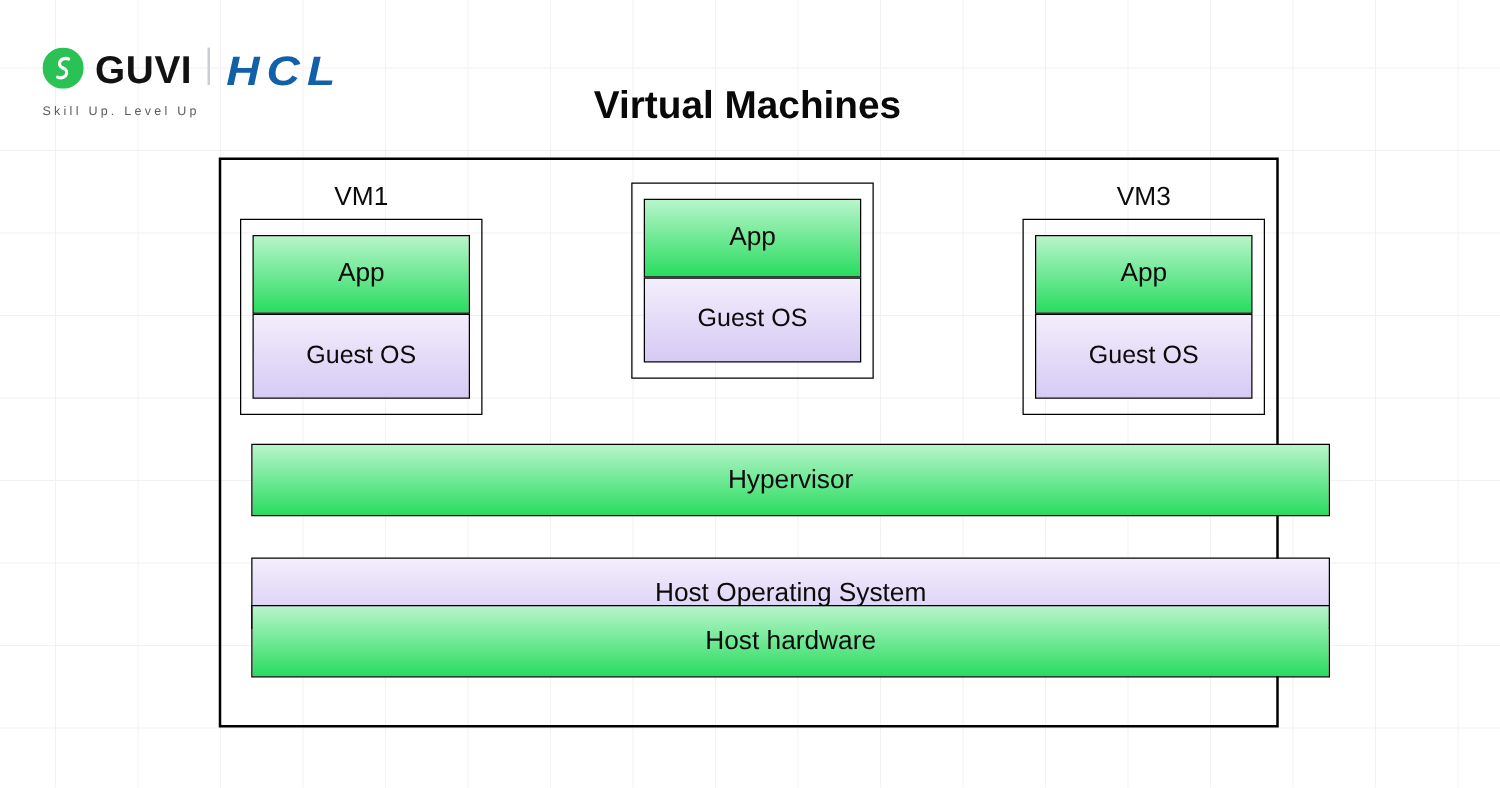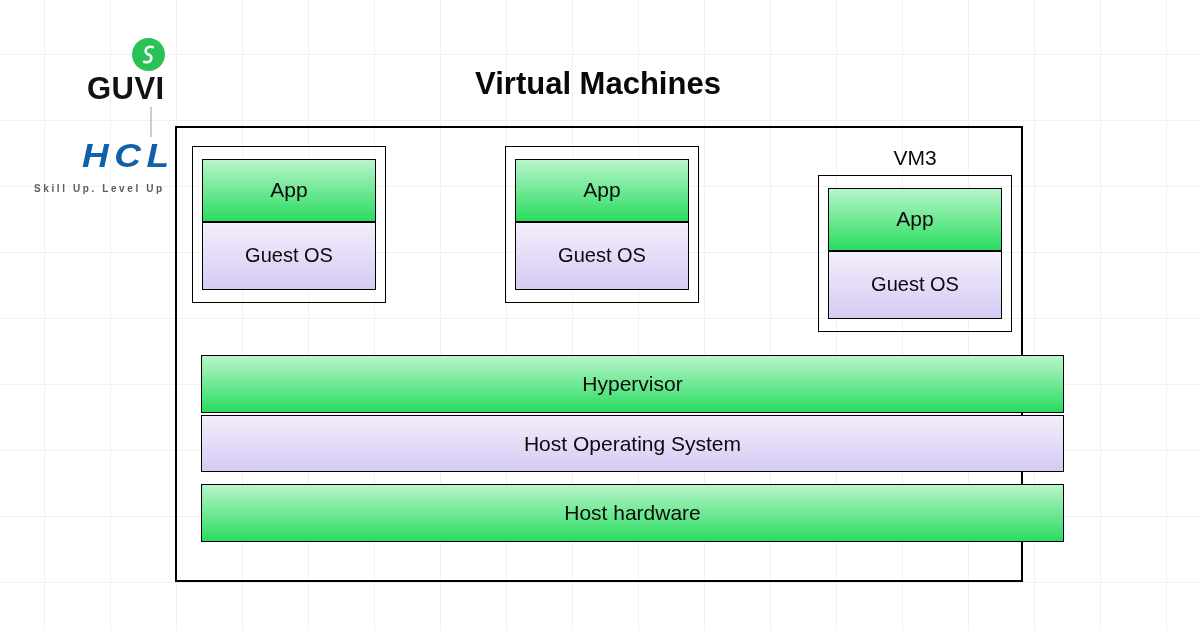--- a/index.html
+++ b/index.html
@@ -12,21 +12,21 @@
       linear-gradient(to right, #f1f1f1 1px, transparent 1px),
       linear-gradient(to bottom, #f1f1f1 1px, transparent 1px);
     background-size: 66px 66px;
     background-position: 44px 54px;
     color: #0b0b0b;
     overflow: hidden;
   }
 
   
   .logo-block { position: absolute; left: 34px; top: 38px; }
-  .logo-row { display: flex; align-items: flex-end; flex-direction: column; }
+  .logo-row { display: flex; align-items: flex-start; }
   .logo-circle { width: 33px; height: 33px; display: block; }
   .guvi-text {
     margin-left: 9px;
     font-size: 31px;
     font-weight: 800;
     letter-spacing: 0.5px;
     color: #121212;
   }
   .logo-divider {
     width: 2px; height: 30px;
@@ -38,21 +38,21 @@
     font-weight: 800;
     font-style: italic;
     letter-spacing: 5px;
     color: #1160a8;
     transform: scaleX(1.12);
     transform-origin: left center;
   }
   .tagline {
     margin-top: 8px;
     font-size: 10px;
-    font-weight: 700;
+    font-weight: 400;
     letter-spacing: 2.6px;
     color: #5c5c5c;
   }
 
   
   .page-title {
     position: absolute;
     left: 0; right: 4px; top: 66px;
     text-align: center;
     font-size: 31px;
@@ -108,21 +108,21 @@
   .grad-lav   { background: linear-gradient(180deg, #f3eefc 0%, #d6caf4 100%); }
 
   .stack-bar {
     position: absolute;
     left: 24px;
     width: 863px;
     height: 58px;
     font-size: 21px;
   }
   .stack-bar.s0 { top: 227px; }
-  .stack-bar.s1 { top: 287px; height: 57px; }
+  .stack-bar.s1 { top: 318px; height: 57px; }
   .stack-bar.s2 { top: 356px; }
 </style>
 </head>
 <body>
 
 <div class="logo-block">
   <div class="logo-row">
     <svg class="logo-circle" viewBox="0 0 34 34" aria-hidden="true">
       <circle cx="17" cy="17" r="17" fill="#2bc255"></circle>
       <path d="M21.5 9.5 c-3.2 -1.4 -6.8 0.2 -7.4 3.0 c-0.5 2.4 1.2 4.2 3.4 4.6" fill="none" stroke="#ffffff" stroke-width="2.6" stroke-linecap="round"></path>
@@ -133,20 +133,21 @@
     <span class="hcl-text">HCL</span>
   </div>
   <div class="tagline">Skill Up. Level Up</div>
 </div>
 
 <div class="page-title">Virtual Machines</div>
 
 <div class="outer-box">
 
   <div class="vm-col c0">
+    <div class="vm-label">VM1</div>
     <div class="vm-box">
       <div class="layer app grad-green">App</div>
       <div class="layer guest grad-lav">Guest OS</div>
     </div>
   </div>
 
   <div class="vm-col c1">
     <div class="vm-box">
       <div class="layer app grad-green">App</div>
       <div class="layer guest grad-lav">Guest OS</div>

